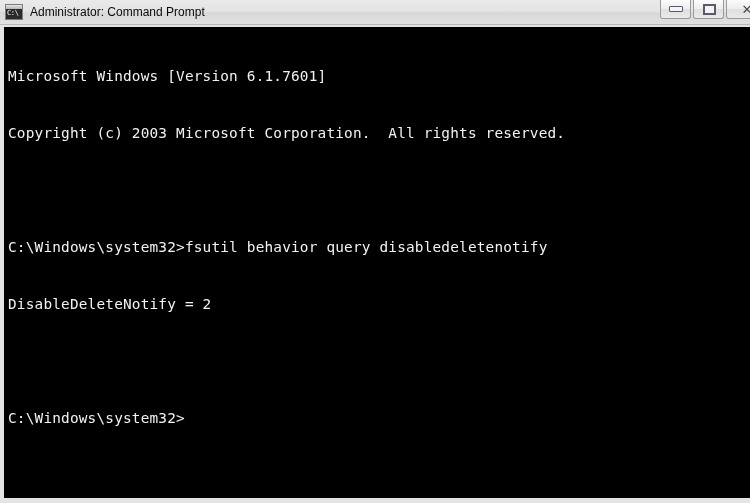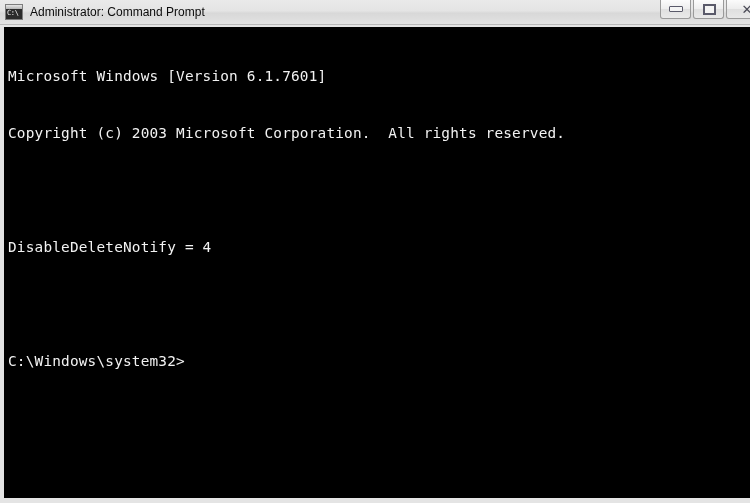--- a/index.html
+++ b/index.html
@@ -196,20 +196,21 @@
     </div>
 
   </div>
 
   <div id="console-frame">
     <div id="console">
       <div id="console-text">
         <div class="console-line">Microsoft Windows [Version 6.1.7601]</div>
         <div class="console-line">Copyright (c) 2003 Microsoft Corporation.  All rights reserved.</div>
         <div class="console-line"></div>
-        <div class="console-line">DisableDeleteNotify = 4</div>
+        <div class="console-line">C:\Windows\system32&gt;fsutil behavior query disabledeletenotify</div>
+        <div class="console-line">DisableDeleteNotify = 2</div>
         <div class="console-line"></div>
         <div class="console-line">C:\Windows\system32&gt;</div>
       </div>
     </div>
   </div>
 
 </div>
 
 </body></html>

